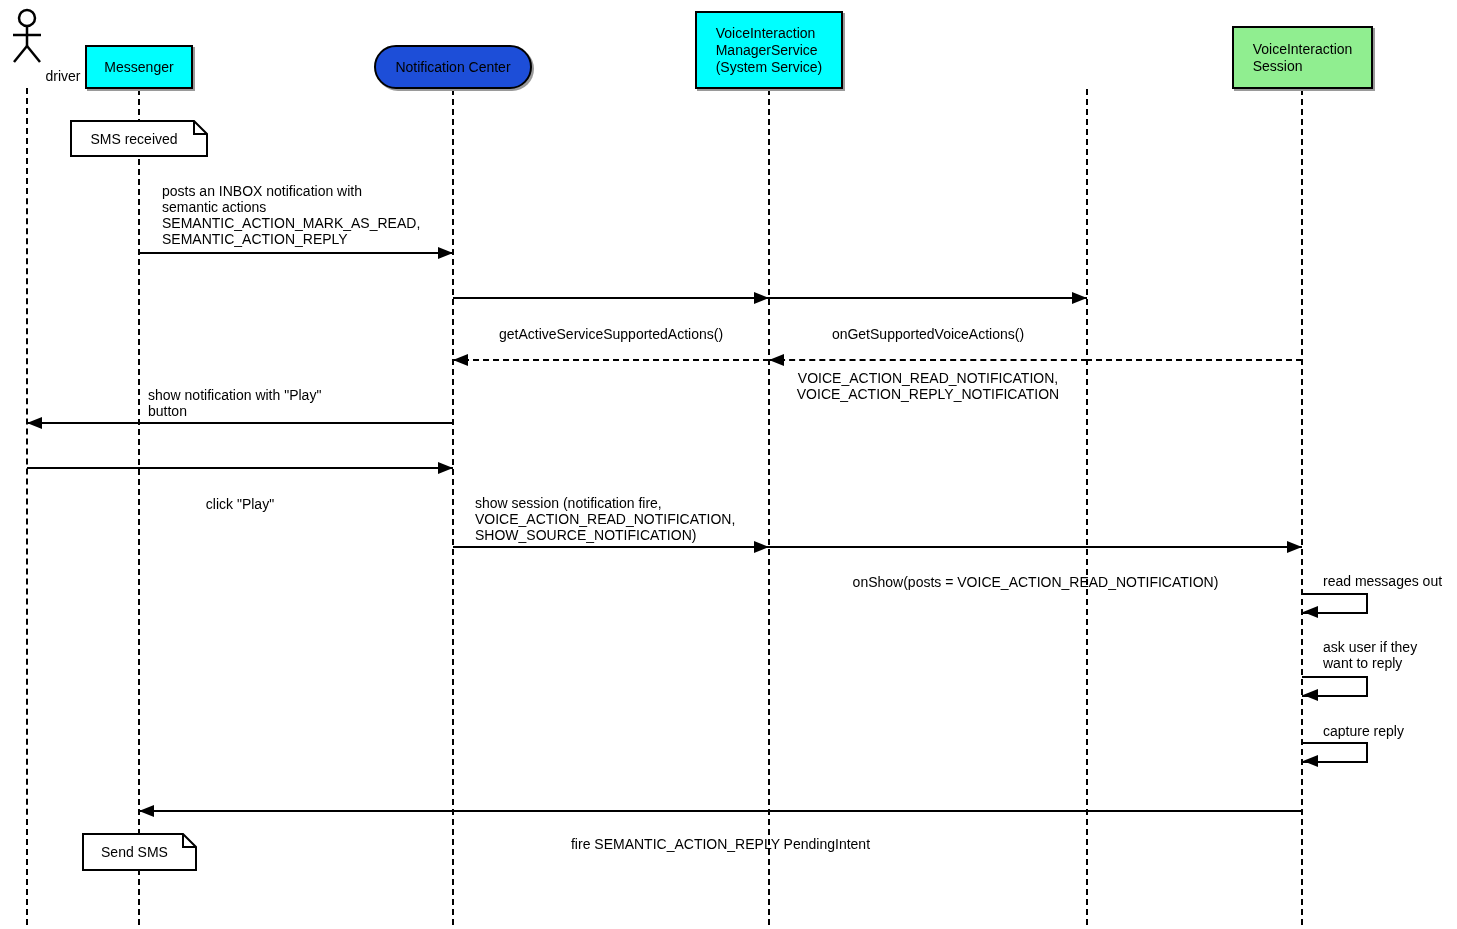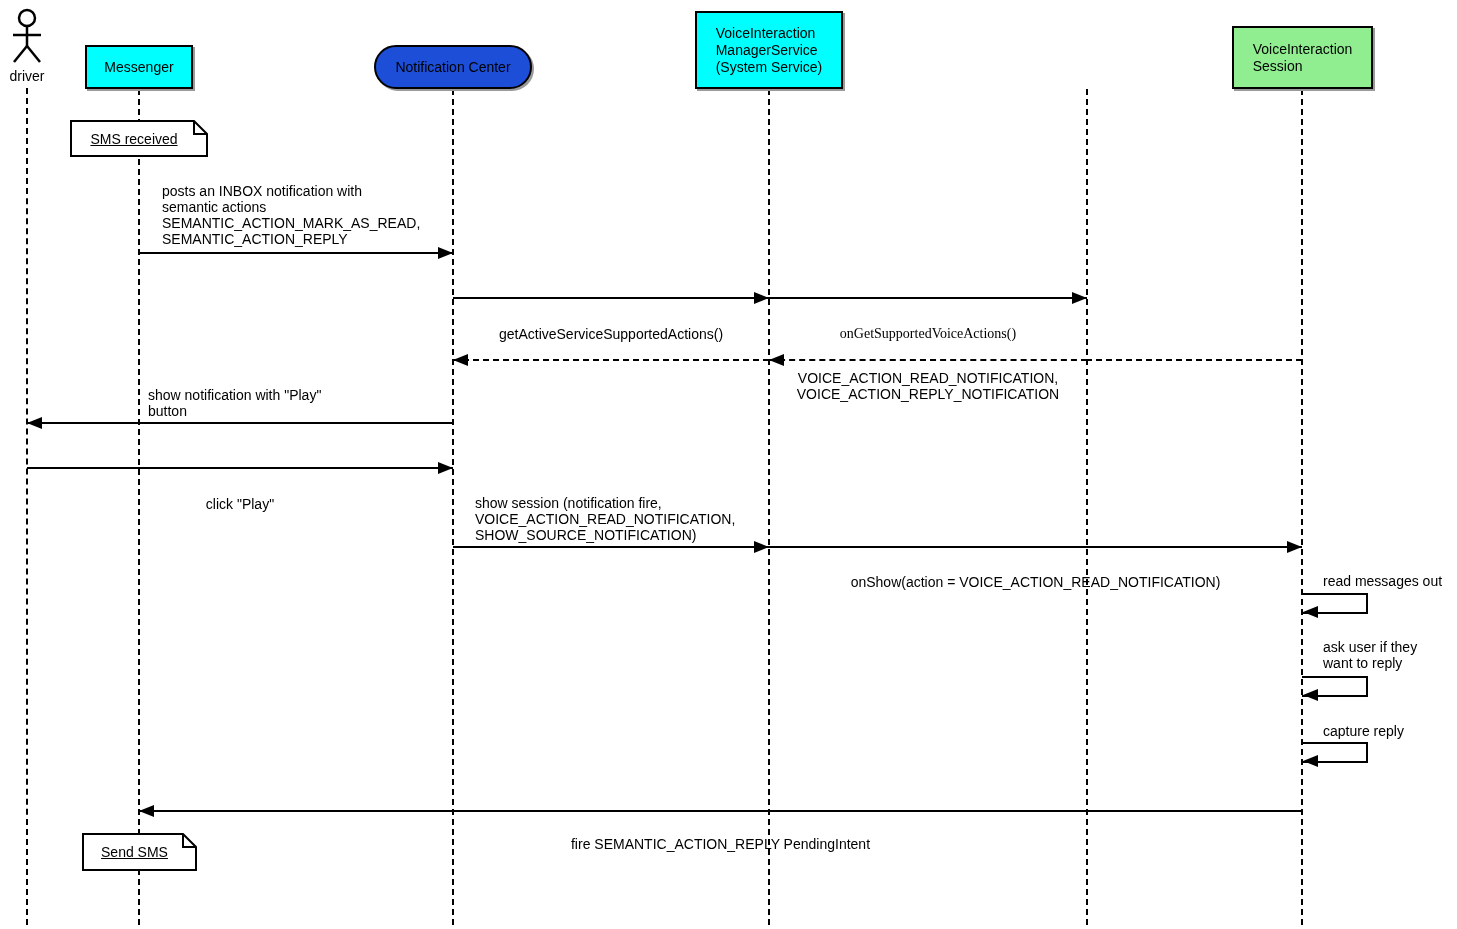--- a/index.html
+++ b/index.html
@@ -20,22 +20,22 @@
   .arrow { position:absolute; width:0; height:0;
     border-top:6px solid transparent; border-bottom:6px solid transparent; }
   .arrow.right { border-left:15px solid #000; }
   .arrow.left  { border-right:15px solid #000; }
   .msg-label { position:absolute; line-height:16px; white-space:pre-line; }
   .msg-label.center { text-align:center;margin-top:46px; }
   .self-loop { position:absolute; box-sizing:border-box;
     border:2px solid #000; border-left:none; }
   .note { position:absolute; }
   .note-text { position:absolute; left:0; top:0; right:0; bottom:0;
-    display:flex; align-items:center; justify-content:center; padding-right:10px;text-decoration:underline; }
-  .actor-label { position:absolute; text-align:center; }
+    display:flex; align-items:center; justify-content:center; padding-right:10px; }
+  .actor-label { position:absolute; text-align:center;padding-left:36px; }
 </style>
 </head>
 <body>
 
 <div class="diagram">
 
   <svg style="position:absolute;left:5px;top:6px;" width="44" height="60" viewBox="0 0 44 60">
     <circle cx="22" cy="12" r="8" fill="none" stroke="#000" stroke-width="2.5"></circle>
     <line x1="22" y1="20" x2="22" y2="40" stroke="#000" stroke-width="2.5"></line>
     <line x1="8" y1="29" x2="36" y2="29" stroke="#000" stroke-width="2.5"></line>
@@ -71,21 +71,21 @@
 semantic actions
 SEMANTIC_ACTION_MARK_AS_READ,
 SEMANTIC_ACTION_REPLY</div>
   <div class="msg-line" style="left:139px;top:252px;width:314px;"></div>
   <div class="arrow right" style="left:438px;top:247px;"></div>
 
   <div class="msg-label center" style="left:453px;top:280px;width:316px;">getActiveServiceSupportedActions()</div>
   <div class="msg-line" style="left:453px;top:297px;width:316px;"></div>
   <div class="arrow right" style="left:754px;top:292px;"></div>
 
-  <div class="msg-label center" style="left:769px;top:280px;width:318px;font-family:Liberation Serif, serif;">onGetSupportedVoiceActions()</div>
+  <div class="msg-label center" style="left:769px;top:280px;width:318px;">onGetSupportedVoiceActions()</div>
   <div class="msg-line" style="left:769px;top:297px;width:318px;"></div>
   <div class="arrow right" style="left:1072px;top:292px;"></div>
 
   <div class="msg-label center" style="left:769px;top:324px;width:318px;">VOICE_ACTION_READ_NOTIFICATION,
 VOICE_ACTION_REPLY_NOTIFICATION</div>
   <div class="msg-line dashed" style="left:1086px;top:359px;width:216px;width:216px;"></div>
   <div class="msg-line dashed" style="left:769px;top:359px;width:318px;"></div>
   <div class="msg-line dashed" style="left:453px;top:359px;width:316px;"></div>
   <div class="arrow left" style="left:769px;top:354px;"></div>
   <div class="arrow left" style="left:453px;top:354px;"></div>
@@ -98,21 +98,21 @@
   <div class="msg-label center" style="left:27px;top:450px;width:426px;">click "Play"</div>
   <div class="msg-line" style="left:27px;top:467px;width:426px;"></div>
   <div class="arrow right" style="left:438px;top:462px;"></div>
 
   <div class="msg-label" style="left:475px;top:495px;width:290px;">show session (notification fire,
 VOICE_ACTION_READ_NOTIFICATION,
 SHOW_SOURCE_NOTIFICATION)</div>
   <div class="msg-line" style="left:453px;top:546px;width:316px;"></div>
   <div class="arrow right" style="left:754px;top:541px;"></div>
 
-  <div class="msg-label center" style="left:769px;top:528px;width:533px;">onShow(action = VOICE_ACTION_READ_NOTIFICATION)</div>
+  <div class="msg-label center" style="left:769px;top:528px;width:533px;">onShow(posts = VOICE_ACTION_READ_NOTIFICATION)</div>
   <div class="msg-line" style="left:769px;top:546px;width:533px;"></div>
   <div class="arrow right" style="left:1287px;top:541px;"></div>
 
   <div class="msg-label" style="left:1323px;top:573px;width:130px;">read messages out</div>
   <div class="self-loop" style="left:1302px;top:593px;width:66px;height:21px;"></div>
   <div class="arrow left" style="left:1303px;top:606px;"></div>
 
   <div class="msg-label" style="left:1323px;top:639px;width:130px;">ask user if they
 want to reply</div>
   <div class="self-loop" style="left:1302px;top:676px;width:66px;height:21px;"></div>

